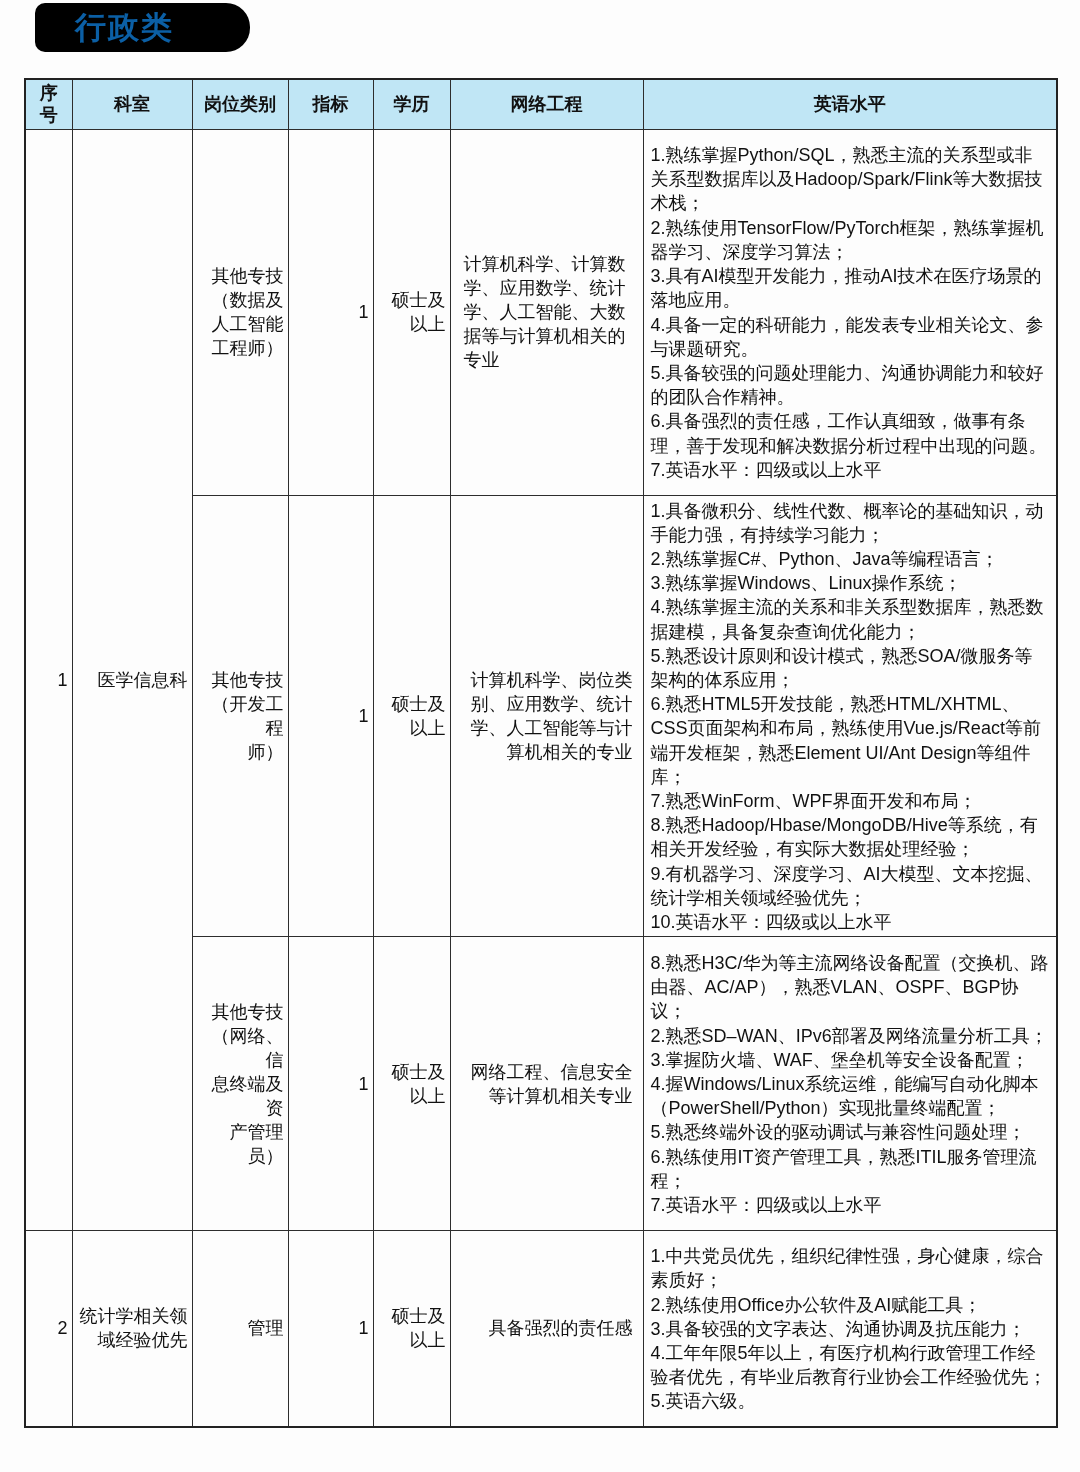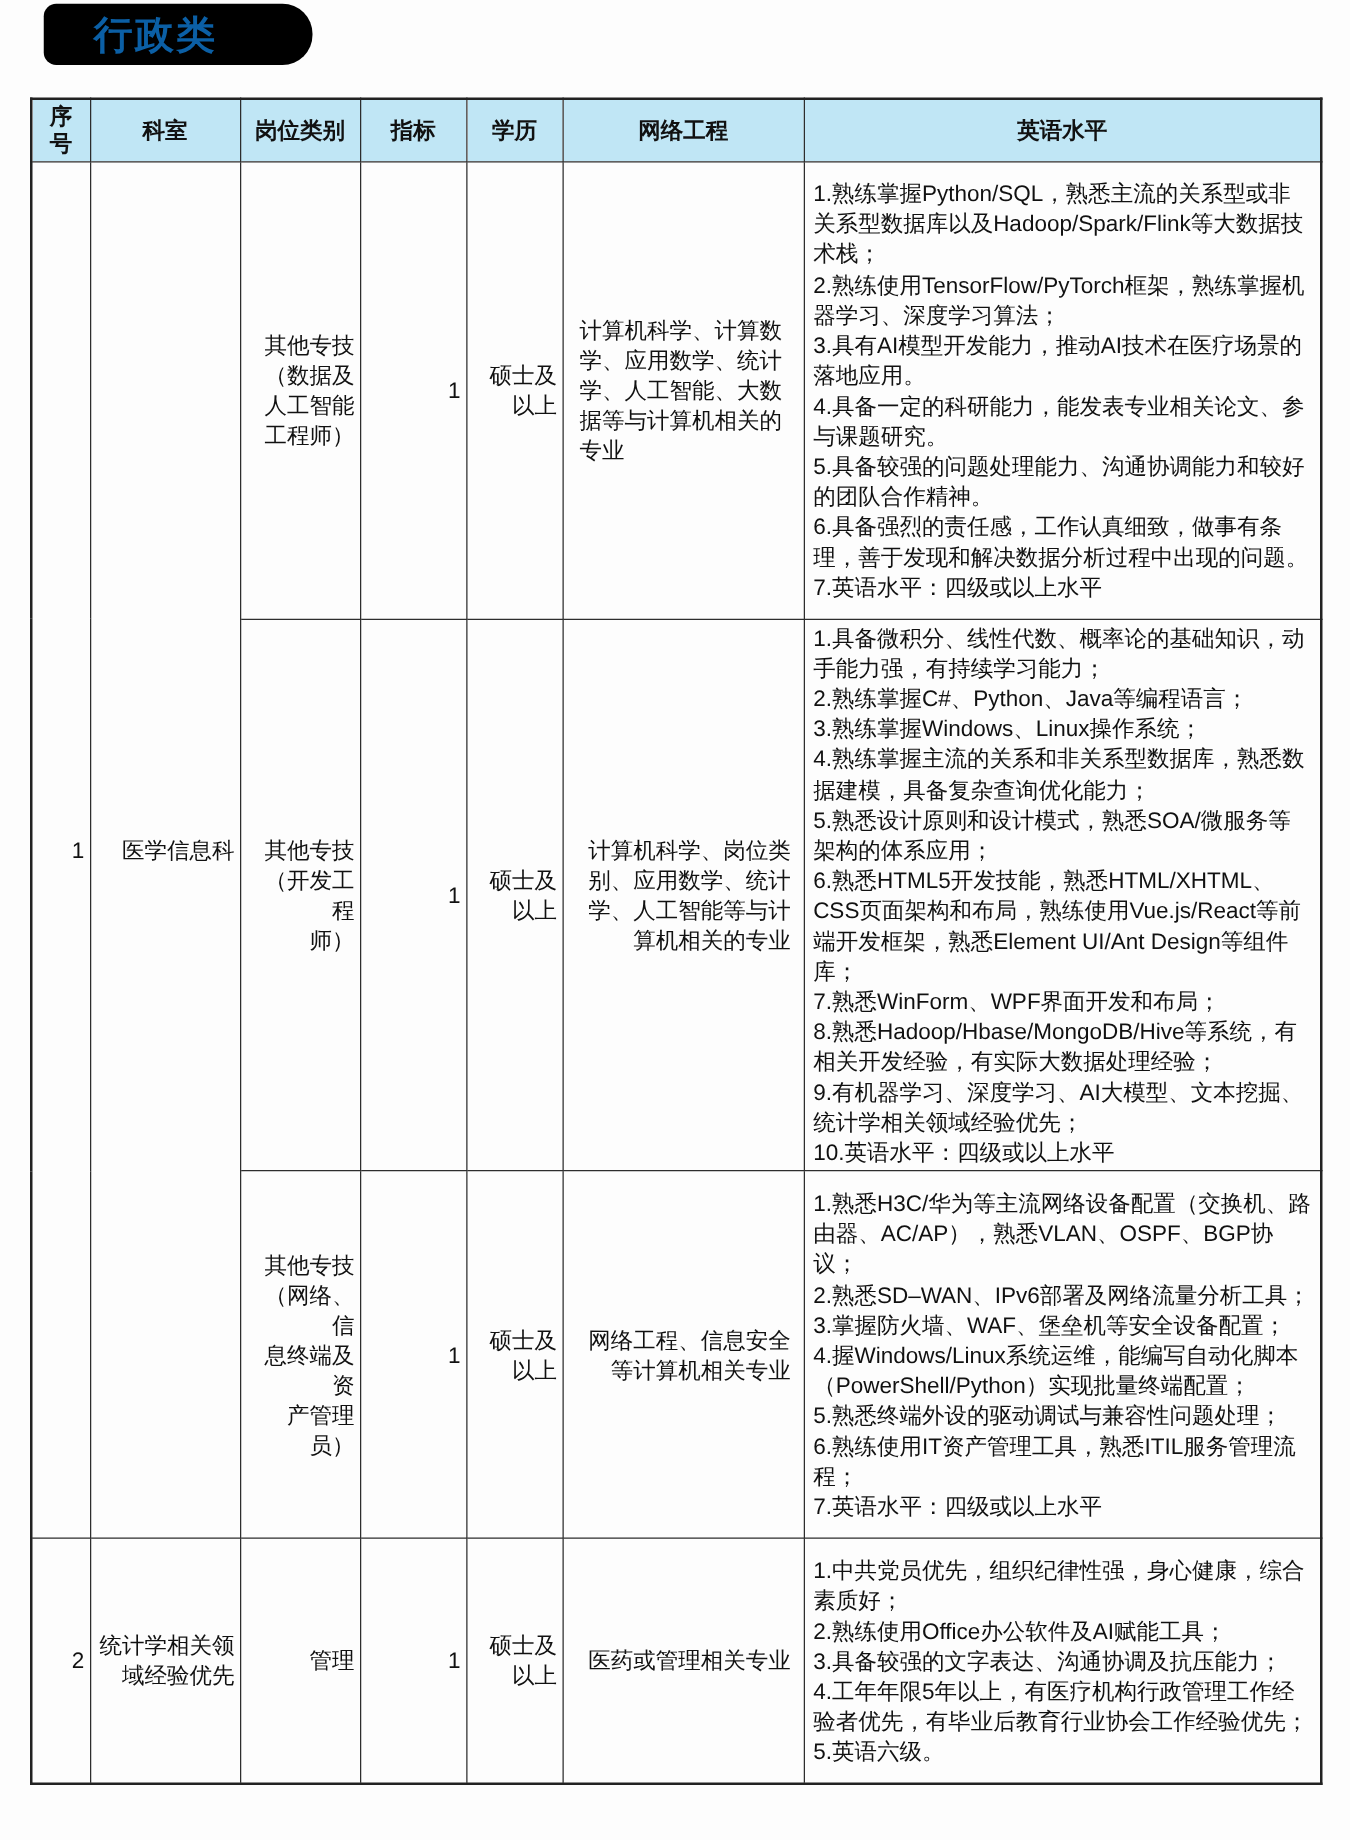--- a/index.html
+++ b/index.html
@@ -148,36 +148,36 @@
       <tr class="row-1c">
         <td class="cell center pre">其他专技
 （网络、信
 息终端及资
 产管理员）</td>
         <td class="cell center">1</td>
         <td class="cell center pre">硕士及
 以上</td>
         <td class="cell major center pre">网络工程、信息安全
 等计算机相关专业</td>
-        <td class="cell reqs pre">1.熟悉H3C/华为等主流网络设备配置（交换机、路由器、AC/AP），熟悉VLAN、OSPF、BGP协议；
+        <td class="cell reqs pre">8.熟悉H3C/华为等主流网络设备配置（交换机、路由器、AC/AP），熟悉VLAN、OSPF、BGP协议；
 2.熟悉SD–WAN、IPv6部署及网络流量分析工具；
 3.掌握防火墙、WAF、堡垒机等安全设备配置；
 4.握Windows/Linux系统运维，能编写自动化脚本（PowerShell/Python）实现批量终端配置；
 5.熟悉终端外设的驱动调试与兼容性问题处理；
 6.熟练使用IT资产管理工具，熟悉ITIL服务管理流程；
 7.英语水平：四级或以上水平</td>
       </tr>
       <tr class="row-2">
         <td class="cell center">2</td>
         <td class="cell center">统计学相关领域经验优先</td>
         <td class="cell center">管理</td>
         <td class="cell center">1</td>
         <td class="cell center pre">硕士及
 以上</td>
-        <td class="cell major center">医药或管理相关专业</td>
+        <td class="cell major center">具备强烈的责任感</td>
         <td class="cell reqs pre">1.中共党员优先，组织纪律性强，身心健康，综合素质好；
 2.熟练使用Office办公软件及AI赋能工具；
 3.具备较强的文字表达、沟通协调及抗压能力；
 4.工年年限5年以上，有医疗机构行政管理工作经验者优先，有毕业后教育行业协会工作经验优先；
 5.英语六级。</td>
       </tr>
     </tbody>
   </table>
 
 </div>

